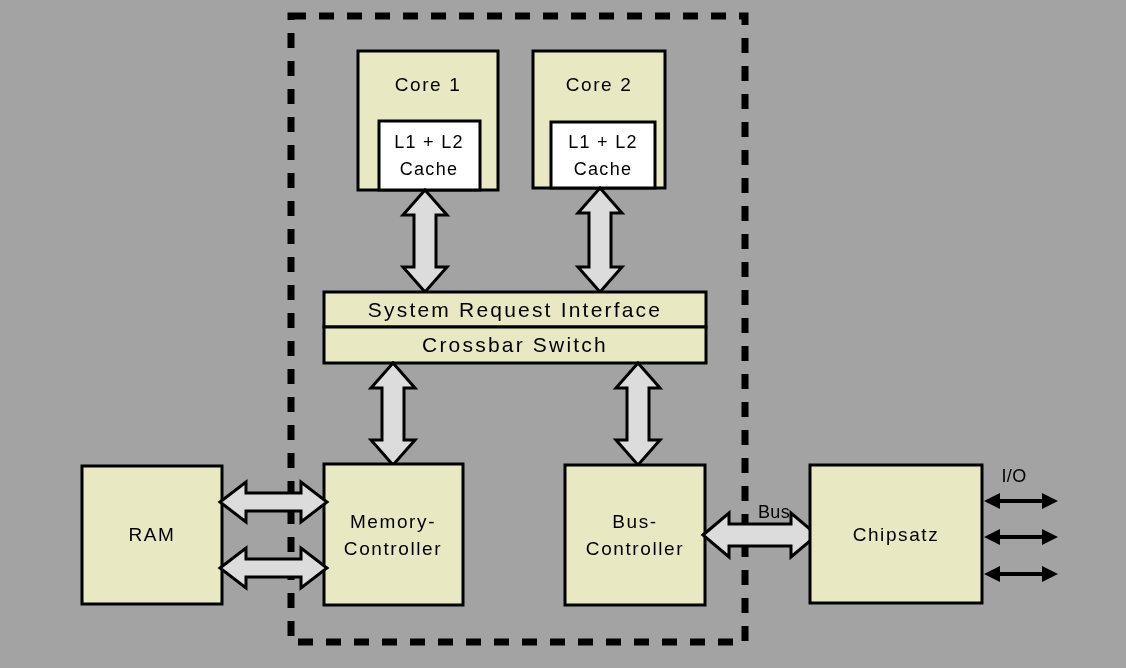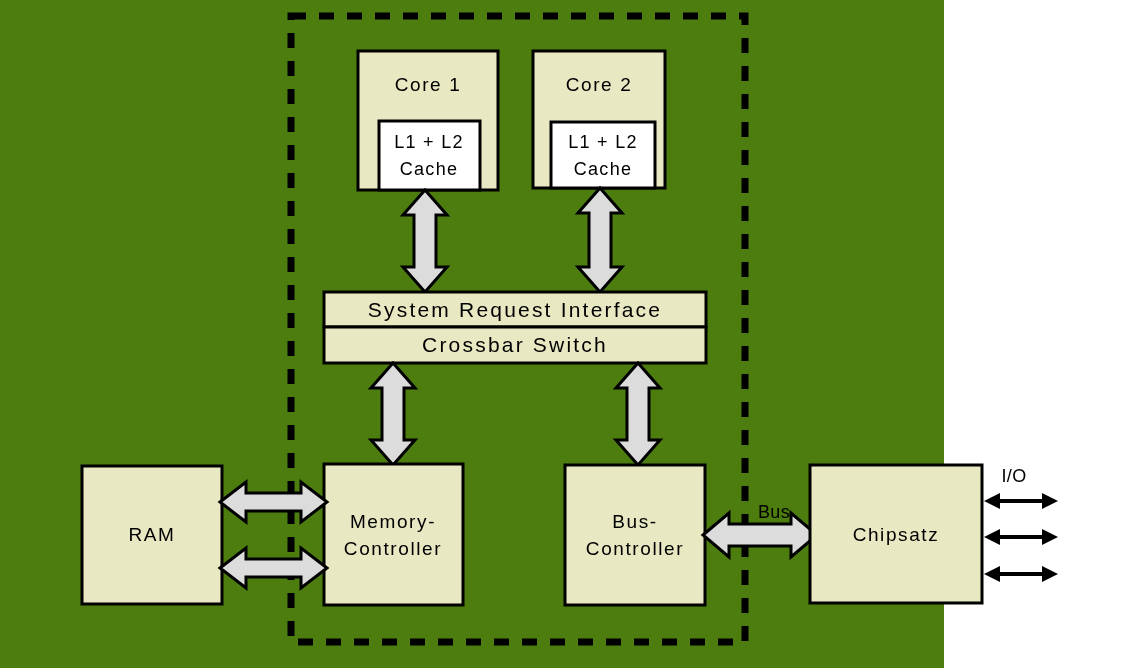--- a/index.html
+++ b/index.html
@@ -9,23 +9,23 @@
     background: #ffffff;
   }
   body {
     width: 1126px;
     height: 668px;
     font-family: "Liberation Sans", sans-serif;
     overflow: hidden;
   }
   #diagram-root {
     position: relative;
-    width: 944px;
+    width: 1126px;
     height: 668px;
-    background: #4d7c0f;
+    background: #a3a3a3;
   }
   svg#diagram-svg {
     display: block;
     width: 1126px;
     height: 668px;
   }
   .box-rect {
     fill: #e8e8c3;
     stroke: #000000;
     stroke-width: 3;

